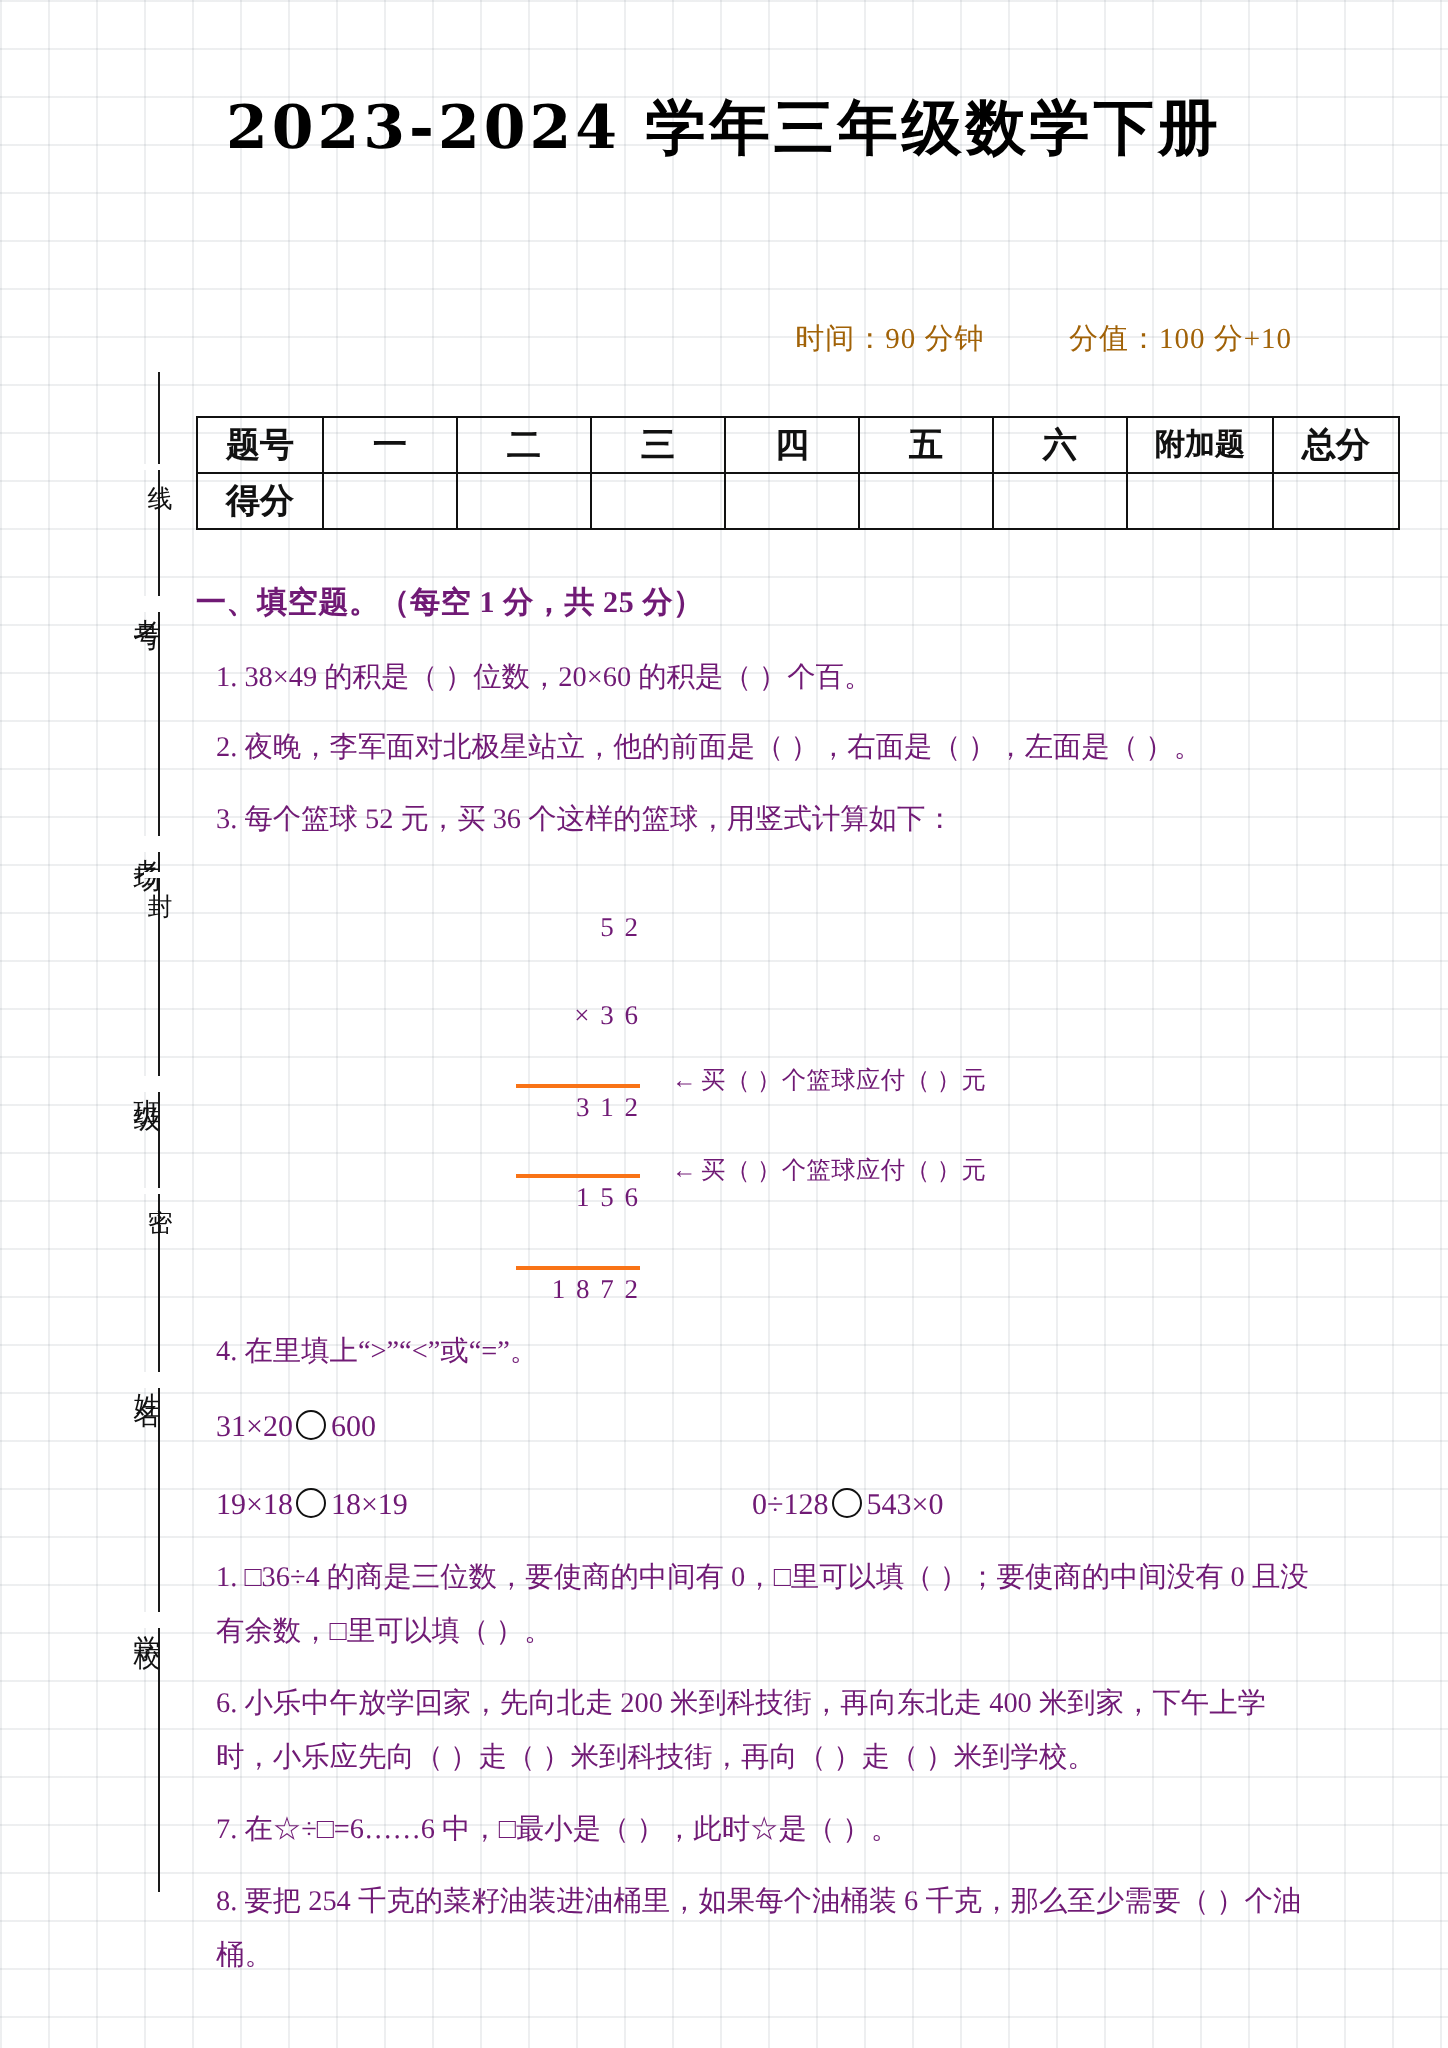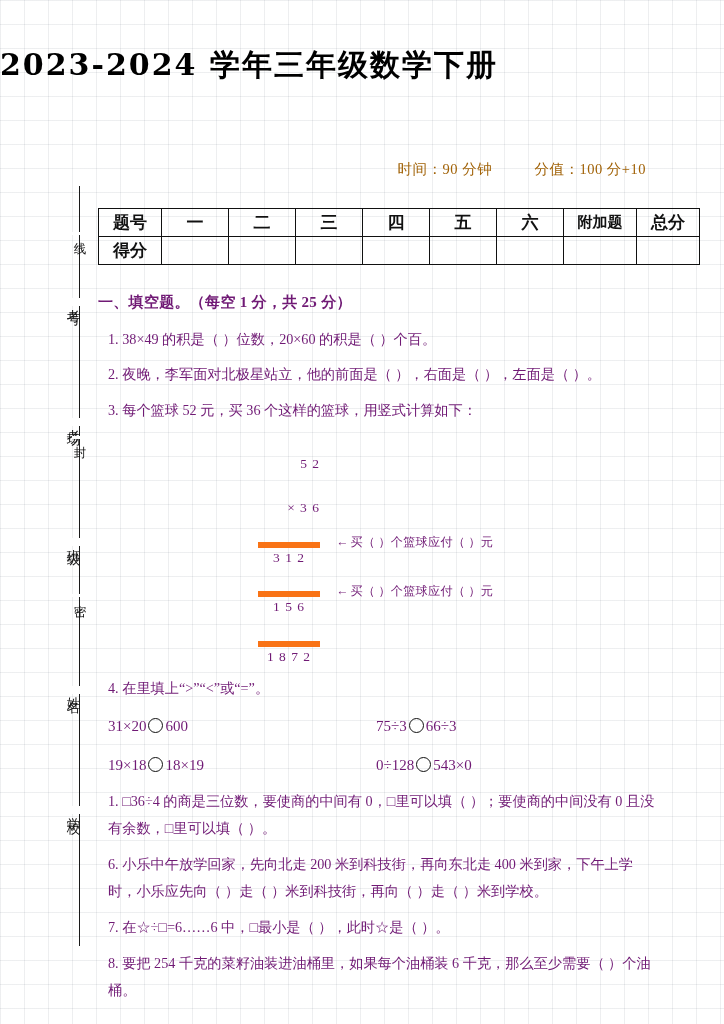--- a/index.html
+++ b/index.html
@@ -78,20 +78,21 @@
   }
   .seal-word.w1 { top: 46px; }   
   .seal-word.w2 { top: 250px; }  
   .seal-word.w3 { top: 408px; }  
 
   
   .title-block {
     position: absolute;
     left: 0; right: 0;
     top: 42px;
+    text-align: center;
   }
   .title-main, .title-sub {
     font-family: "DejaVu Serif", serif;
     font-weight: bold;
     font-size: 30px;
     letter-spacing: 2px;
     line-height: 46px;
     color: #000;
   }
   .title-sub { margin-top: 4px; }
@@ -163,21 +164,21 @@
     line-height: 1.45;
   }
   .vrow { display: flex; align-items: center; }
   .vleft {
     width: 62px;
     text-align: right;
     font-size: 13.5px;
     letter-spacing: 1px;
     margin-top: 24px;
   }
-  .vleft.under { border-top: 6px solid #f97316; text-align: center; }
+  .vleft.under { border-top: 2px solid #f97316; }
   .vnote {
     margin-left: 16px;
     font-size: 12.2px;
     letter-spacing: 0.2px;
   }
   .arrow { letter-spacing: -1px; }
 
   
   .cmp-row {
     display: flex;
@@ -279,23 +280,20 @@
         <div class="vleft under">1 8 7 2</div>
       </div>
     </div>
 
     <div class="q">4. 在里填上“&gt;”“&lt;”或“=”。</div>
 
     <div class="cmp-row">
       <div class="cell">
         <span>31×20</span><span class="circle-blank"></span><span>600</span>
       </div>
-      <div class="cell">
-        <span>75÷3</span><span class="circle-blank"></span><span>66÷3</span>
-      </div>
     </div>
 
     <div class="cmp-row">
       <div class="cell">
         <span>19×18</span><span class="circle-blank"></span><span>18×19</span>
       </div>
       <div class="cell">
         <span>0÷128</span><span class="circle-blank"></span><span>543×0</span>
       </div>
     </div>

